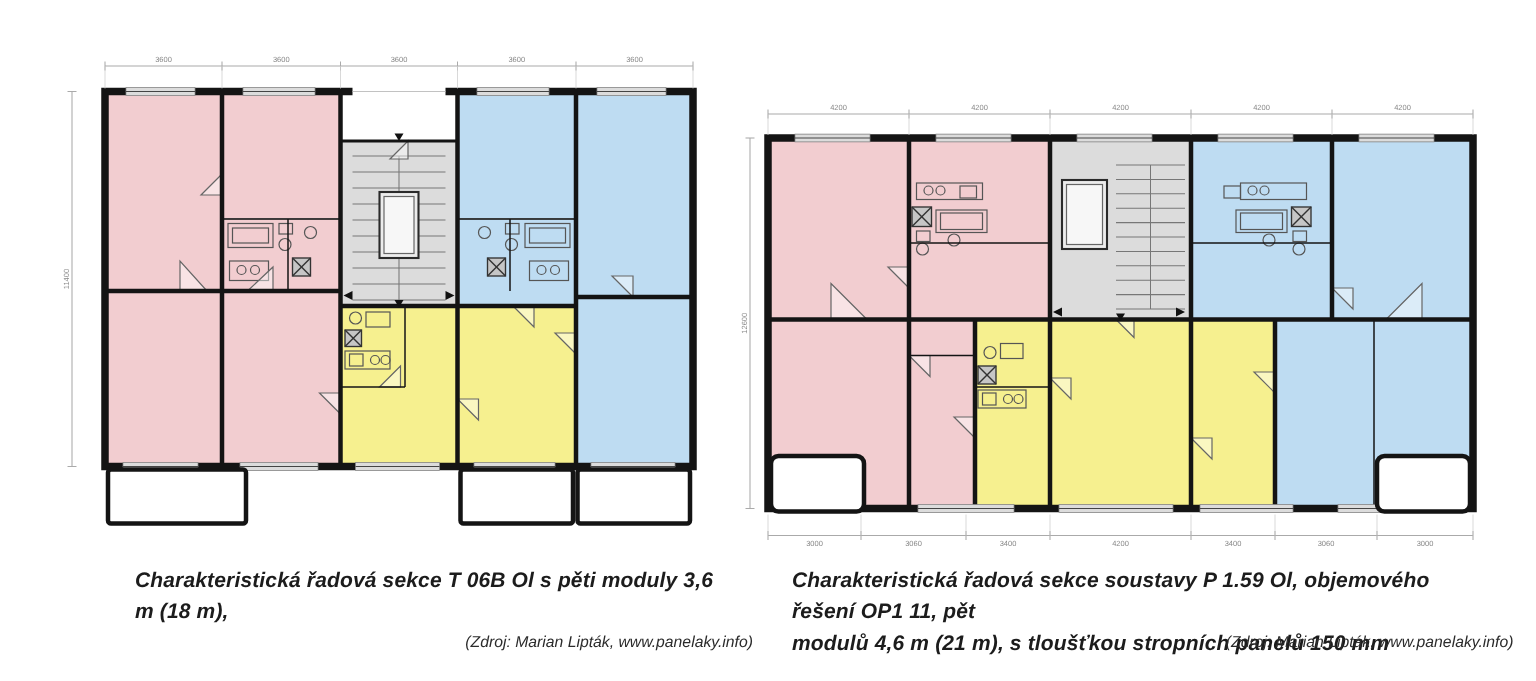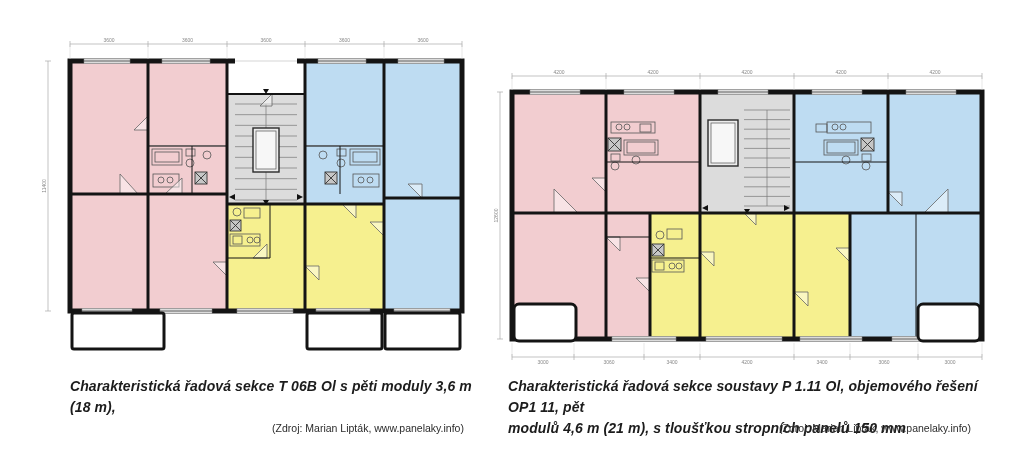--- a/index.html
+++ b/index.html
@@ -1,22 +1,22 @@
 <!DOCTYPE html>
 <html><head>
 <meta charset="utf-8">
 <style>
   html,body{margin:0;padding:0;background:#ffffff;}
   #page{position:relative;width:1024px;height:454px;background:#ffffff;overflow:hidden;
         font-family:"Liberation Sans",sans-serif;}
   .plan{position:absolute;}
   .caption{position:absolute;font-style:italic;font-weight:bold;font-size:14px;
            line-height:21px;color:#1c1c1c;letter-spacing:0.1px;}
-  .caption span{display:block;}
-  .source{position:absolute;font-size:10.5px;color:#2b2b2b;text-align:center;}
+  .caption span{display:block;margin-left:20px;}
+  .source{position:absolute;font-style:italic;font-size:10.5px;color:#2b2b2b;text-align:right;margin-left:24px;}
 </style>
 </head>
 <body>
 
 <div id="page">
 
   <div class="plan" style="left:32px;top:26px;">
     <svg id="pl-left" width="460" height="330" viewBox="0 0 460 330">
         <rect x="38" y="35" width="78" height="133" fill="#f2cdd0" stroke="#9b9b9b" stroke-width="0.6"></rect>
         <rect x="38" y="168" width="78" height="117" fill="#f2cdd0" stroke="#9b9b9b" stroke-width="0.6"></rect>
@@ -308,18 +308,18 @@
         <text x="456" y="302" text-anchor="middle" font-size="5" fill="#888">3000</text>
       </svg>
   </div>
 
   <div class="caption" style="left:70px;top:376px;width:414px;">
     <span>Charakteristická řadová sekce T 06B Ol s pěti moduly 3,6 m (18 m),</span>
   </div>
   <div class="source" style="left:258px;top:422px;width:220px;">(Zdroj: Marian Lipták, www.panelaky.info)</div>
 
   <div class="caption" style="left:508px;top:376px;width:478px;">
-    <span>Charakteristická řadová sekce soustavy P 1.11 Ol, objemového řešení OP1 11, pět</span>
+    <span>Charakteristická řadová sekce soustavy P 1.59 Ol, objemového řešení OP1 11, pět</span>
     <span>modulů 4,6 m (21 m), s tloušťkou stropních panelů 150 mm</span>
   </div>
   <div class="source" style="left:765px;top:422px;width:220px;">(Zdroj: Marian Lipták, www.panelaky.info)</div>
 
 </div>
 
 </body></html>

